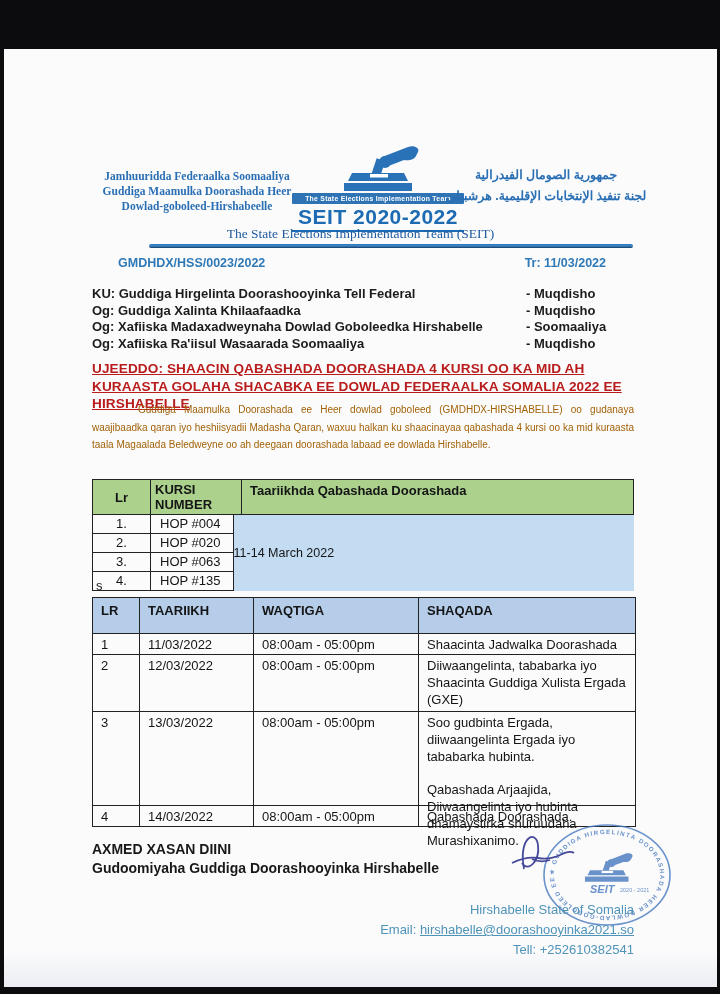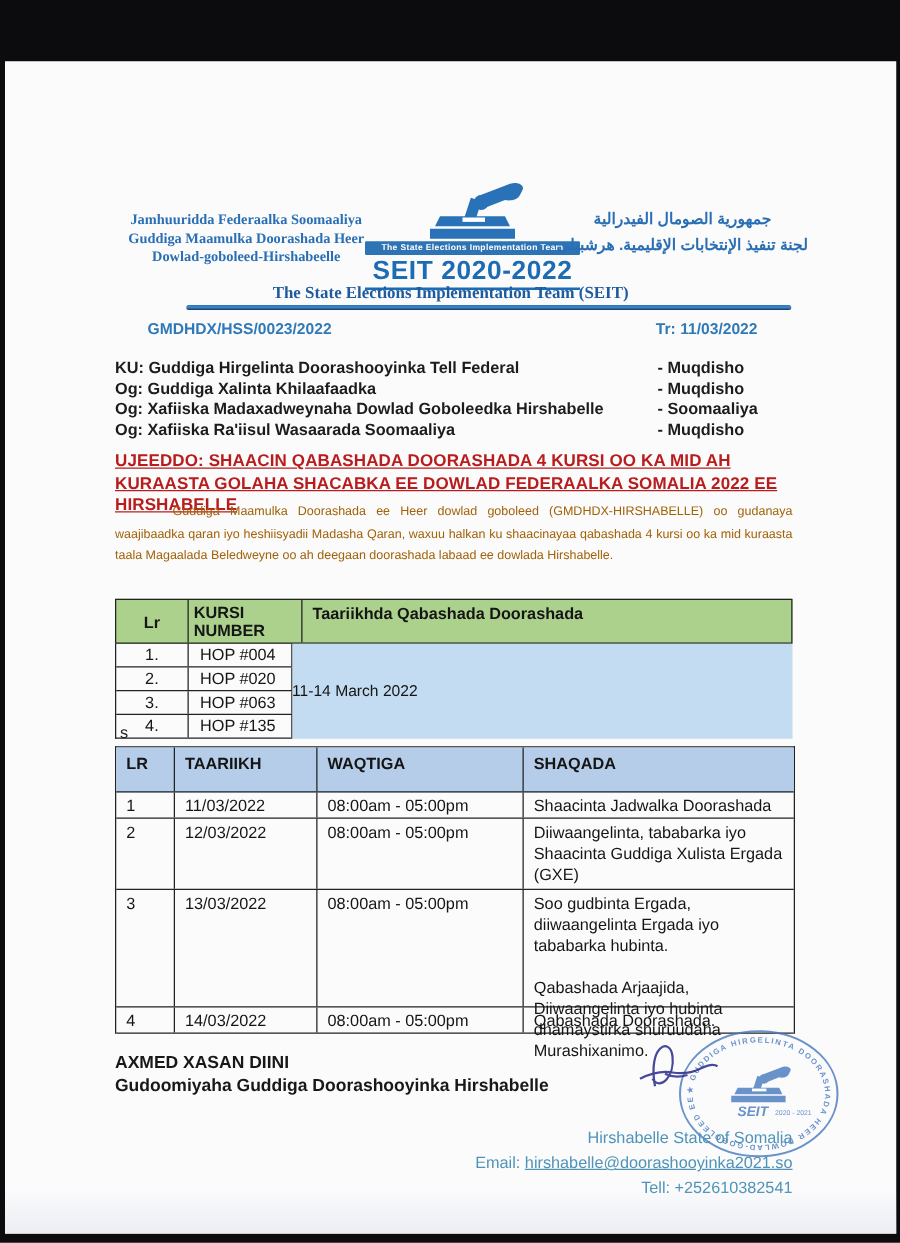--- a/index.html
+++ b/index.html
@@ -16,21 +16,21 @@
     font-family:"Liberation Serif",serif;font-weight:bold;font-size:11.5px;line-height:15px;color:#2a6fb4;}
   .logo-block{left:288px;top:94px;width:172px;text-align:center;}
   .logo-block svg{display:block;margin:0 auto;}
   .logo-banner{background:#2e74b5;color:#fff;font-size:6.8px;font-weight:bold;letter-spacing:.3px;
     padding:2px 2px;white-space:nowrap;overflow:hidden;border-radius:1px;}
   .logo-title{font-size:21px;font-weight:bold;color:#1d6cb3;letter-spacing:.5px;
     border-bottom:2.5px solid #1d6cb3;padding-bottom:1px;margin-top:1px;white-space:nowrap;}
   .org-right{right:66px;top:116px;width:210px;text-align:center;direction:rtl;
     font-size:12.5px;font-weight:bold;line-height:21px;color:#2a6fb4;}
   .team-line{left:0;top:177px;width:100%;text-align:center;
-    font-family:"Liberation Serif",serif;font-weight:bold;font-size:13.5px;color:#1d5a9e;}
+    font-family:"Liberation Serif",serif;font-weight:normal;font-size:13.5px;color:#1d5a9e;}
   .head-rule{left:145px;top:195px;width:484px;height:4px;
     background:linear-gradient(180deg,#2a72b8 0%,#4189c9 45%,#123a66 100%);border-radius:2px;}
 
   
   .ref-row{left:88px;top:207px;width:542px;display:flex;justify-content:space-between;
     font-size:12.5px;font-weight:bold;color:#2f79b7;}
   .ref-row .num{padding-left:26px;}
   .ref-row .date{padding-right:28px;}
 
   

